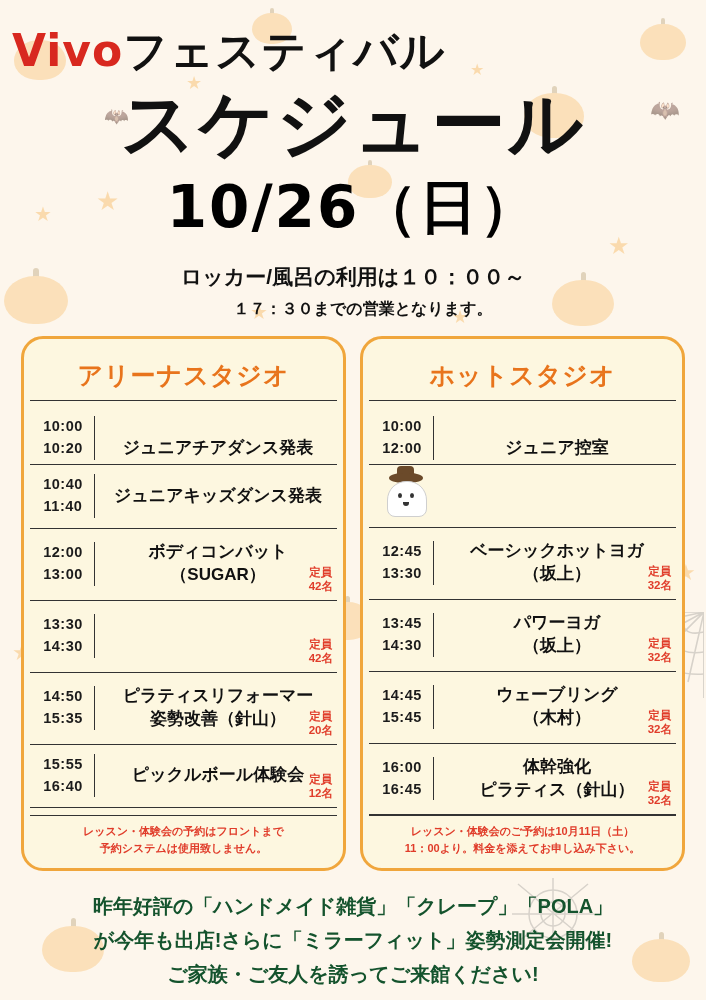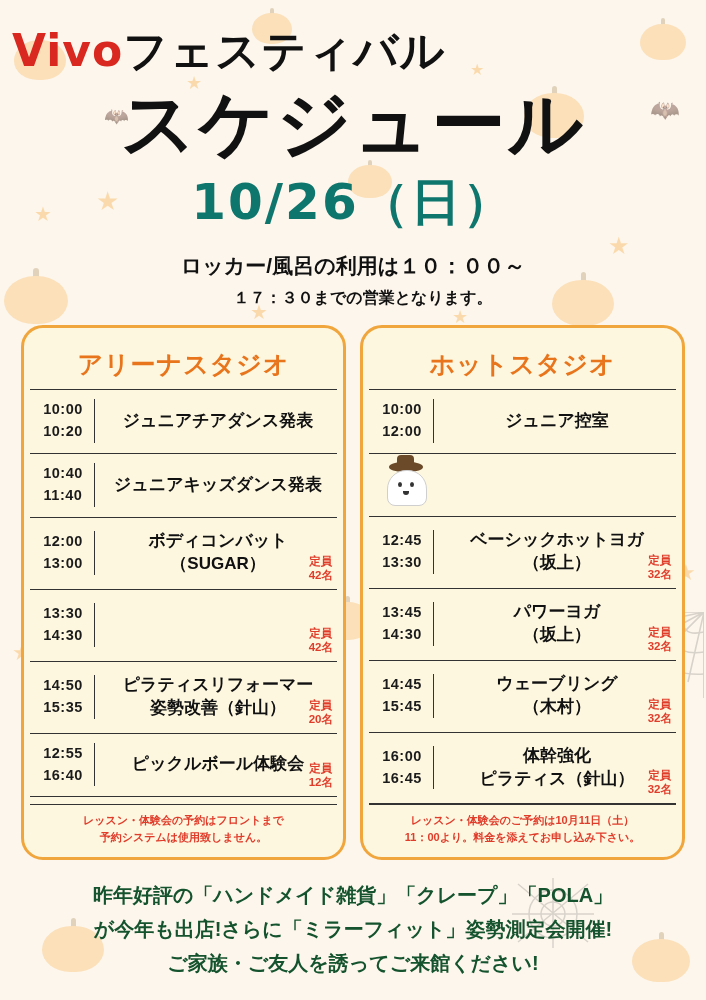--- a/index.html
+++ b/index.html
@@ -34,21 +34,21 @@
   .title1 .vivo{color:#d8281f;}
   .title1 .fes{color:#111;}
   .title2{
     text-align:center;margin:4px 0 0;
     font-size:74px;font-weight:bold;color:#111;letter-spacing:2px;
     font-family:"DejaVu Sans", sans-serif;
     line-height:1.05;
   }
   .title3{
     text-align:center;margin:6px 0 0;
-    font-size:50px;font-weight:bold;color:#0f766e;letter-spacing:2px;
+    font-size:58px;font-weight:bold;color:#000000;letter-spacing:2px;
     font-family:"DejaVu Sans", sans-serif;
   }
   .note1{
     text-align:center;margin:16px 0 0;font-size:21px;font-weight:bold;color:#111;
   }
   .note2{
     text-align:center;margin:8px 0 0;font-size:16px;font-weight:bold;color:#111;padding-left:20px;
   }
 
   
@@ -62,21 +62,21 @@
   }
   .col-title{
     text-align:center;color:#e8741c;font-weight:bold;font-size:25px;letter-spacing:1px;
     margin:4px 0 8px;
   }
   .rows{flex:1;}
   .row{
     display:flex;align-items:center;border-top:1.5px solid #333;
     min-height:64px;padding:4px 2px;box-sizing:border-box;position:relative;
   }
-  .row.first{border-top:1.5px solid #333;}
+  .row.first{border-top:1.5px solid #333;align-items:flex-end;}
   .row:last-child{border-bottom:1.5px solid #333;}
   .times{
     width:62px;flex:none;text-align:center;font-size:14.5px;line-height:1.5;
     color:#1b1b1b;font-weight:bold;letter-spacing:.5px;
     border-right:1.5px solid #333;margin-right:6px;
   }
   .label{
     flex:1;text-align:center;font-size:17px;font-weight:bold;color:#111;line-height:1.35;
     padding:0 4px;
   }
@@ -269,21 +269,21 @@
           <div class="label">
             <span>ピラティスリフォーマー</span>
             <span class="l2">姿勢改善（針山）</span>
           </div>
           <div class="cap" style="white-space:pre-line;">定員
 20名</div>
         </div>
 
         <div class="row">
           <div class="times">
-            <span>12:55</span><br>
+            <span>15:55</span><br>
             <span>16:40</span>
           </div>
           <div class="label">
             <span>ピックルボール体験会</span>
           </div>
           <div class="cap" style="white-space:pre-line;">定員
 12名</div>
         </div>
 
       </div>

